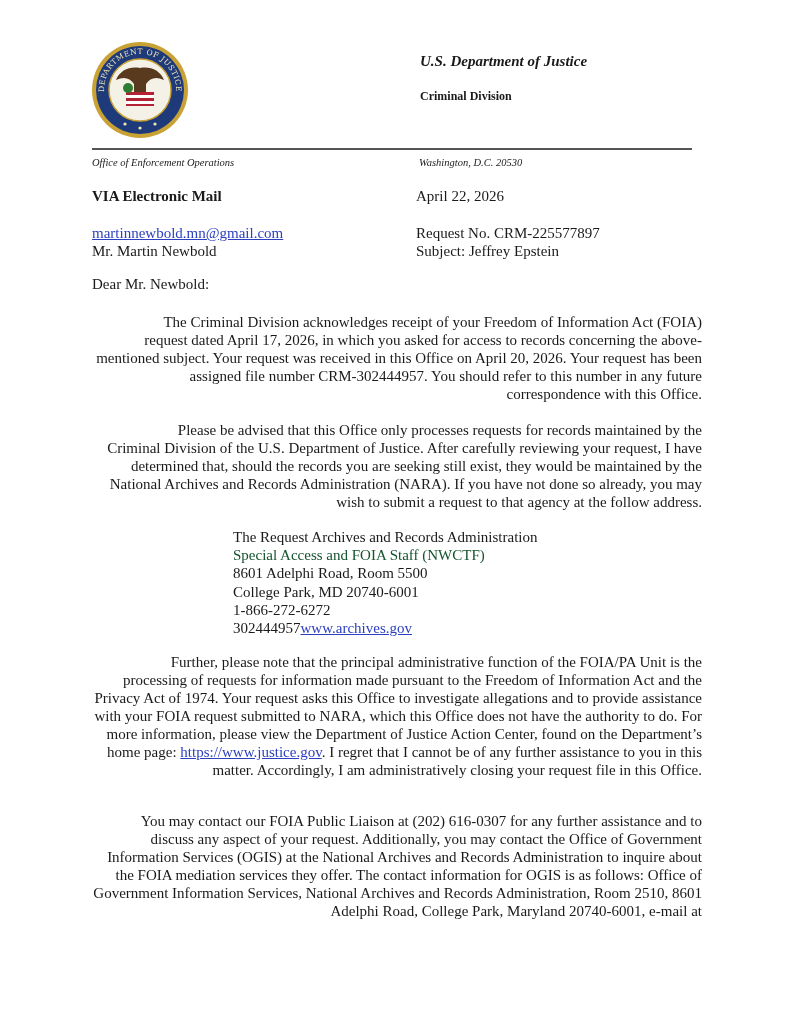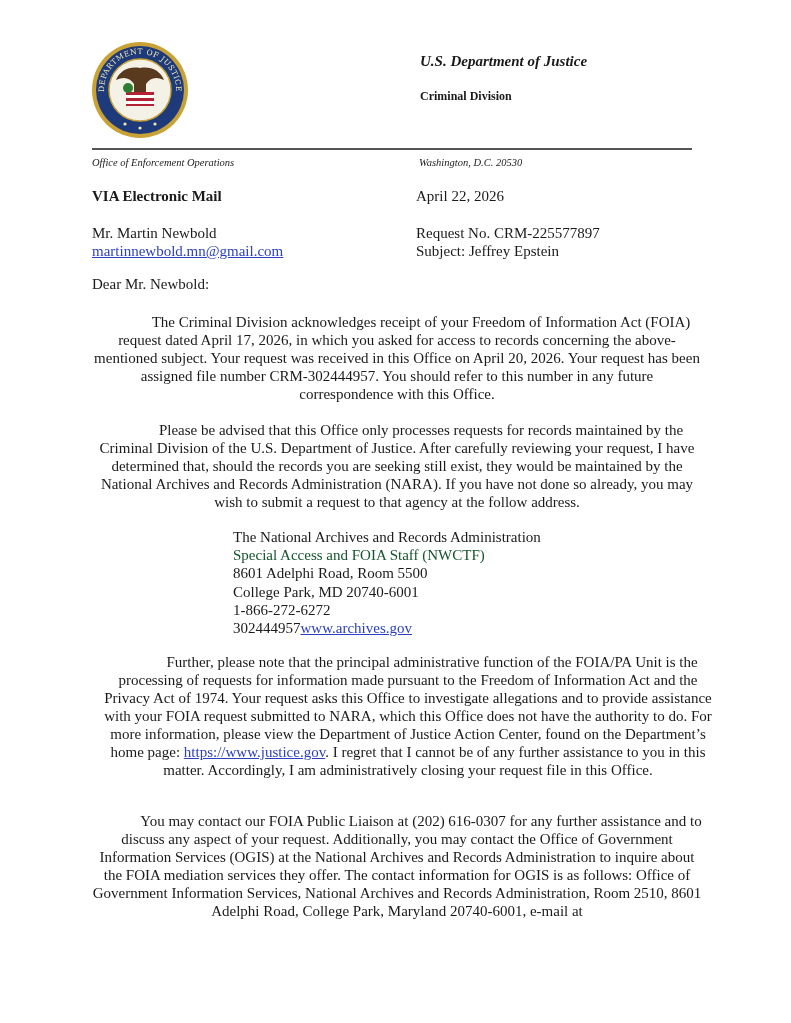--- a/index.html
+++ b/index.html
@@ -14,26 +14,26 @@
     .division { left: 420px; top: 89px; font-size: 12px; font-weight: bold; }
     .rule { left: 92px; top: 148px; width: 600px; height: 2px; background: #555; }
     .office { left: 92px; top: 157px; font-size: 10.5px; font-style: italic; }
     .city { left: 419px; top: 157px; font-size: 10.5px; font-style: italic; }
     .via { left: 92px; top: 188px; font-size: 15px; font-weight: bold; }
     .date { left: 416px; top: 188px; font-size: 15px; }
     .to-block { left: 92px; top: 224px; font-size: 15px; line-height: 18px; }
     .ref-block { left: 416px; top: 224px; font-size: 15px; line-height: 18px; }
     a.link { color: #2b3fbf; text-decoration: underline; }
     .salutation { left: 92px; top: 276px; font-size: 15px; }
-    .para { left: 92px; width: 610px; font-size: 15px; line-height: 18px; text-indent: 48px; text-align: center; }
+    .para { left: 92px; width: 610px; font-size: 15px; line-height: 18px; text-indent: 48px; text-align: right; }
     .p1 { top: 313px; }
     .p2 { top: 421px; }
     .address { left: 233px; top: 528px; font-size: 15px; line-height: 18.2px; }
     .address .muted { color: #14532d; }
-    .p3 { top: 653px; margin-left: 11px; }
+    .p3 { top: 653px; }
     .p4 { top: 812px; }
   </style>
 </head>
 <body>
 
 <div class="abs seal">
   <svg width="100" height="100" viewBox="0 0 100 100">
     <circle cx="50" cy="50" r="48" fill="#c9a235"></circle>
     <circle cx="50" cy="50" r="44" fill="#1f3a7a"></circle>
     <circle cx="50" cy="50" r="31" fill="#f4f1e6" stroke="#c9a235" stroke-width="1.5"></circle>
@@ -56,36 +56,36 @@
 <div class="abs agency">U.S. Department of Justice</div>
 <div class="abs division">Criminal Division</div>
 <div class="abs rule"></div>
 <div class="abs office">Office of Enforcement Operations</div>
 <div class="abs city">Washington, D.C. 20530</div>
 
 <div class="abs via">VIA Electronic Mail</div>
 <div class="abs date">April 22, 2026</div>
 
 <div class="abs to-block">
+  <div><a class="link">martinnewbold.mn@gmail.com</a></div>
   <div>Mr. Martin Newbold</div>
-  <div><a class="link">martinnewbold.mn@gmail.com</a></div>
 </div>
 
 <div class="abs ref-block">
   <div>Request No. CRM-225577897</div>
   <div>Subject: Jeffrey Epstein</div>
 </div>
 
 <div class="abs salutation">Dear Mr. Newbold:</div>
 
 <div class="abs para p1">The Criminal Division acknowledges receipt of your Freedom of Information Act (FOIA) request dated April 17, 2026, in which you asked for access to records concerning the above-mentioned subject. Your request was received in this Office on April 20, 2026. Your request has been assigned file number CRM-302444957. You should refer to this number in any future correspondence with this Office.</div>
 <div class="abs para p2">Please be advised that this Office only processes requests for records maintained by the Criminal Division of the U.S. Department of Justice. After carefully reviewing your request, I have determined that, should the records you are seeking still exist, they would be maintained by the National Archives and Records Administration (NARA). If you have not done so already, you may wish to submit a request to that agency at the follow address.</div>
 
 <div class="abs address">
-  <div>The National Archives and Records Administration</div>
+  <div>The Request Archives and Records Administration</div>
   <div class="muted">Special Access and FOIA Staff (NWCTF)</div>
   <div>8601 Adelphi Road, Room 5500</div>
   <div>College Park, MD 20740-6001</div>
   <div>1-866-272-6272</div>
   <div><span>302444957</span><a class="link">www.archives.gov</a></div>
 </div>
 
 <div class="abs para p3"><span>Further, please note that the principal administrative function of the FOIA/PA Unit is the processing of requests for information made pursuant to the Freedom of Information Act and the Privacy Act of 1974. Your request asks this Office to investigate allegations and to provide assistance with your FOIA request submitted to NARA, which this Office does not have the authority to do. For more information, please view the Department of Justice Action Center, found on the Department’s home page: </span><a class="link">https://www.justice.gov</a><span>. I regret that I cannot be of any further assistance to you in this matter. Accordingly, I am administratively closing your request file in this Office.</span></div>
 
 <div class="abs para p4">You may contact our FOIA Public Liaison at (202) 616-0307 for any further assistance and to discuss any aspect of your request. Additionally, you may contact the Office of Government Information Services (OGIS) at the National Archives and Records Administration to inquire about the FOIA mediation services they offer. The contact information for OGIS is as follows: Office of Government Information Services, National Archives and Records Administration, Room 2510, 8601 Adelphi Road, College Park, Maryland 20740-6001, e-mail at</div>

